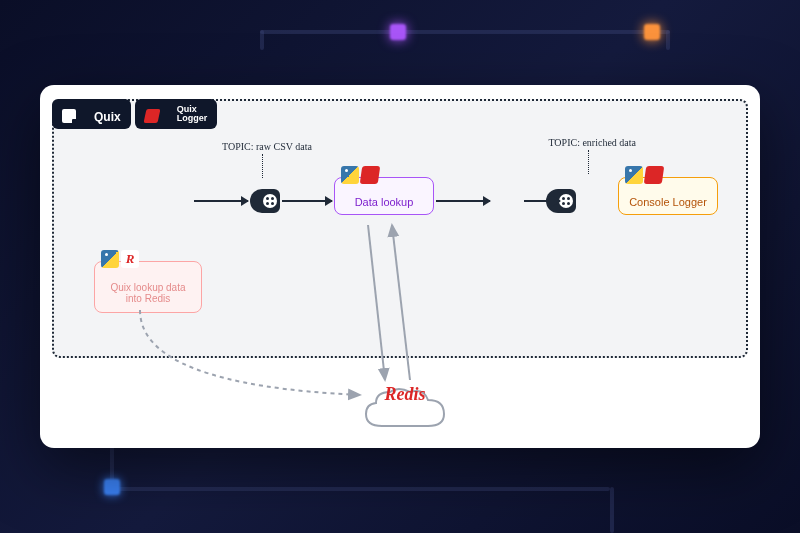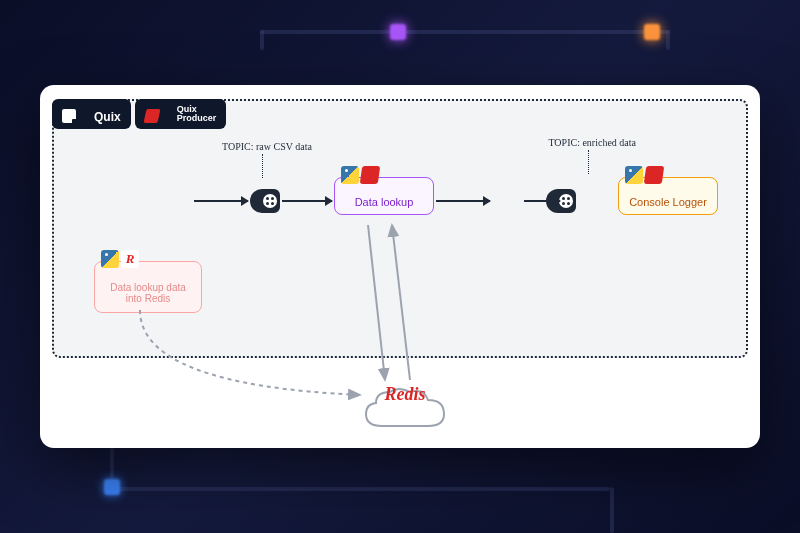--- a/index.html
+++ b/index.html
@@ -76,41 +76,41 @@
 
     <div class="badges">
       <div class="badge">
         <span class="q-icon"></span>
         <span>Quix</span>
       </div>
       <div class="badge">
         <span class="qs-icon"></span>
         <span class="qs-txt">
           <span>Quix</span>
-          <span>Producer</span>
+          <span>Logger</span>
         </span>
       </div>
     </div>
 
     <div class="topic topic-1">
       <span>TOPIC: raw CSV data</span>
       <div class="topic-dash"></div>
     </div>
     <div class="topic topic-2">
       <span>TOPIC: enriched data</span>
       <div class="topic-dash"></div>
     </div>
 
 
     <div class="node node-load">
       <div class="icons">
         <div class="ic ic-py"></div>
         <div class="ic ic-r">R</div>
       </div>
-      <span>Data lookup data</span><br>
+      <span>Quix lookup data</span><br>
       <span>into Redis</span>
     </div>
 
     <div class="node node-lookup">
       <div class="icons">
         <div class="ic ic-py"></div>
         <div class="ic ic-qs"></div>
       </div>
       <span>Data lookup</span>
     </div>

